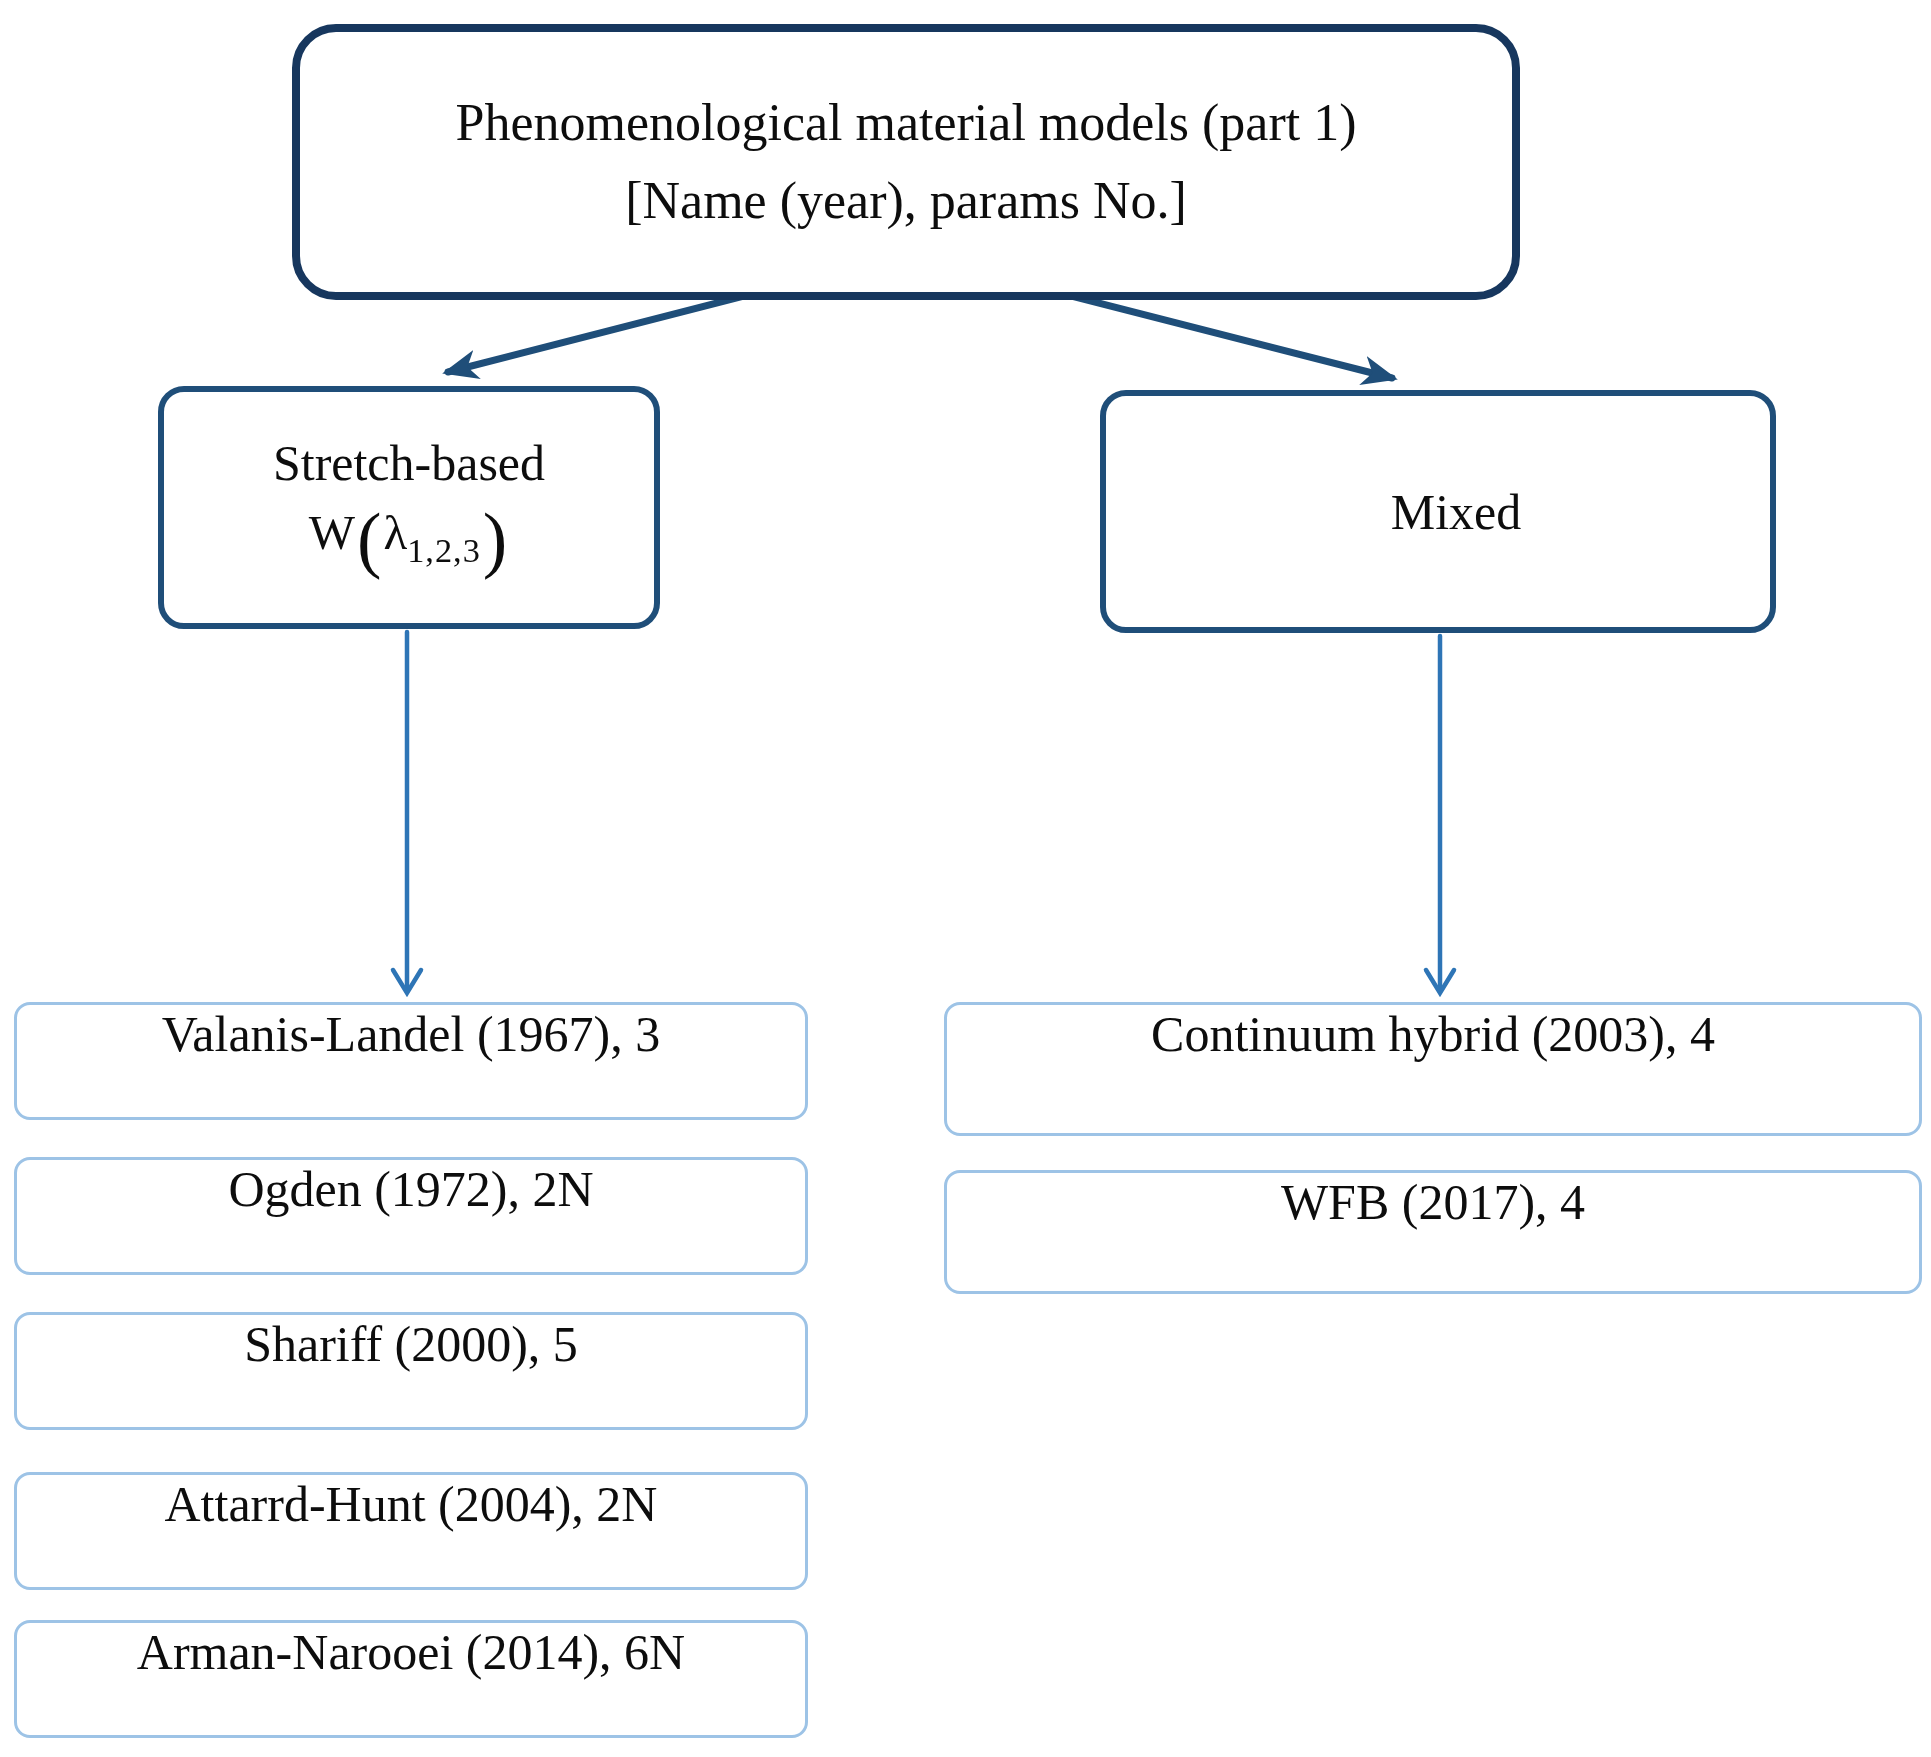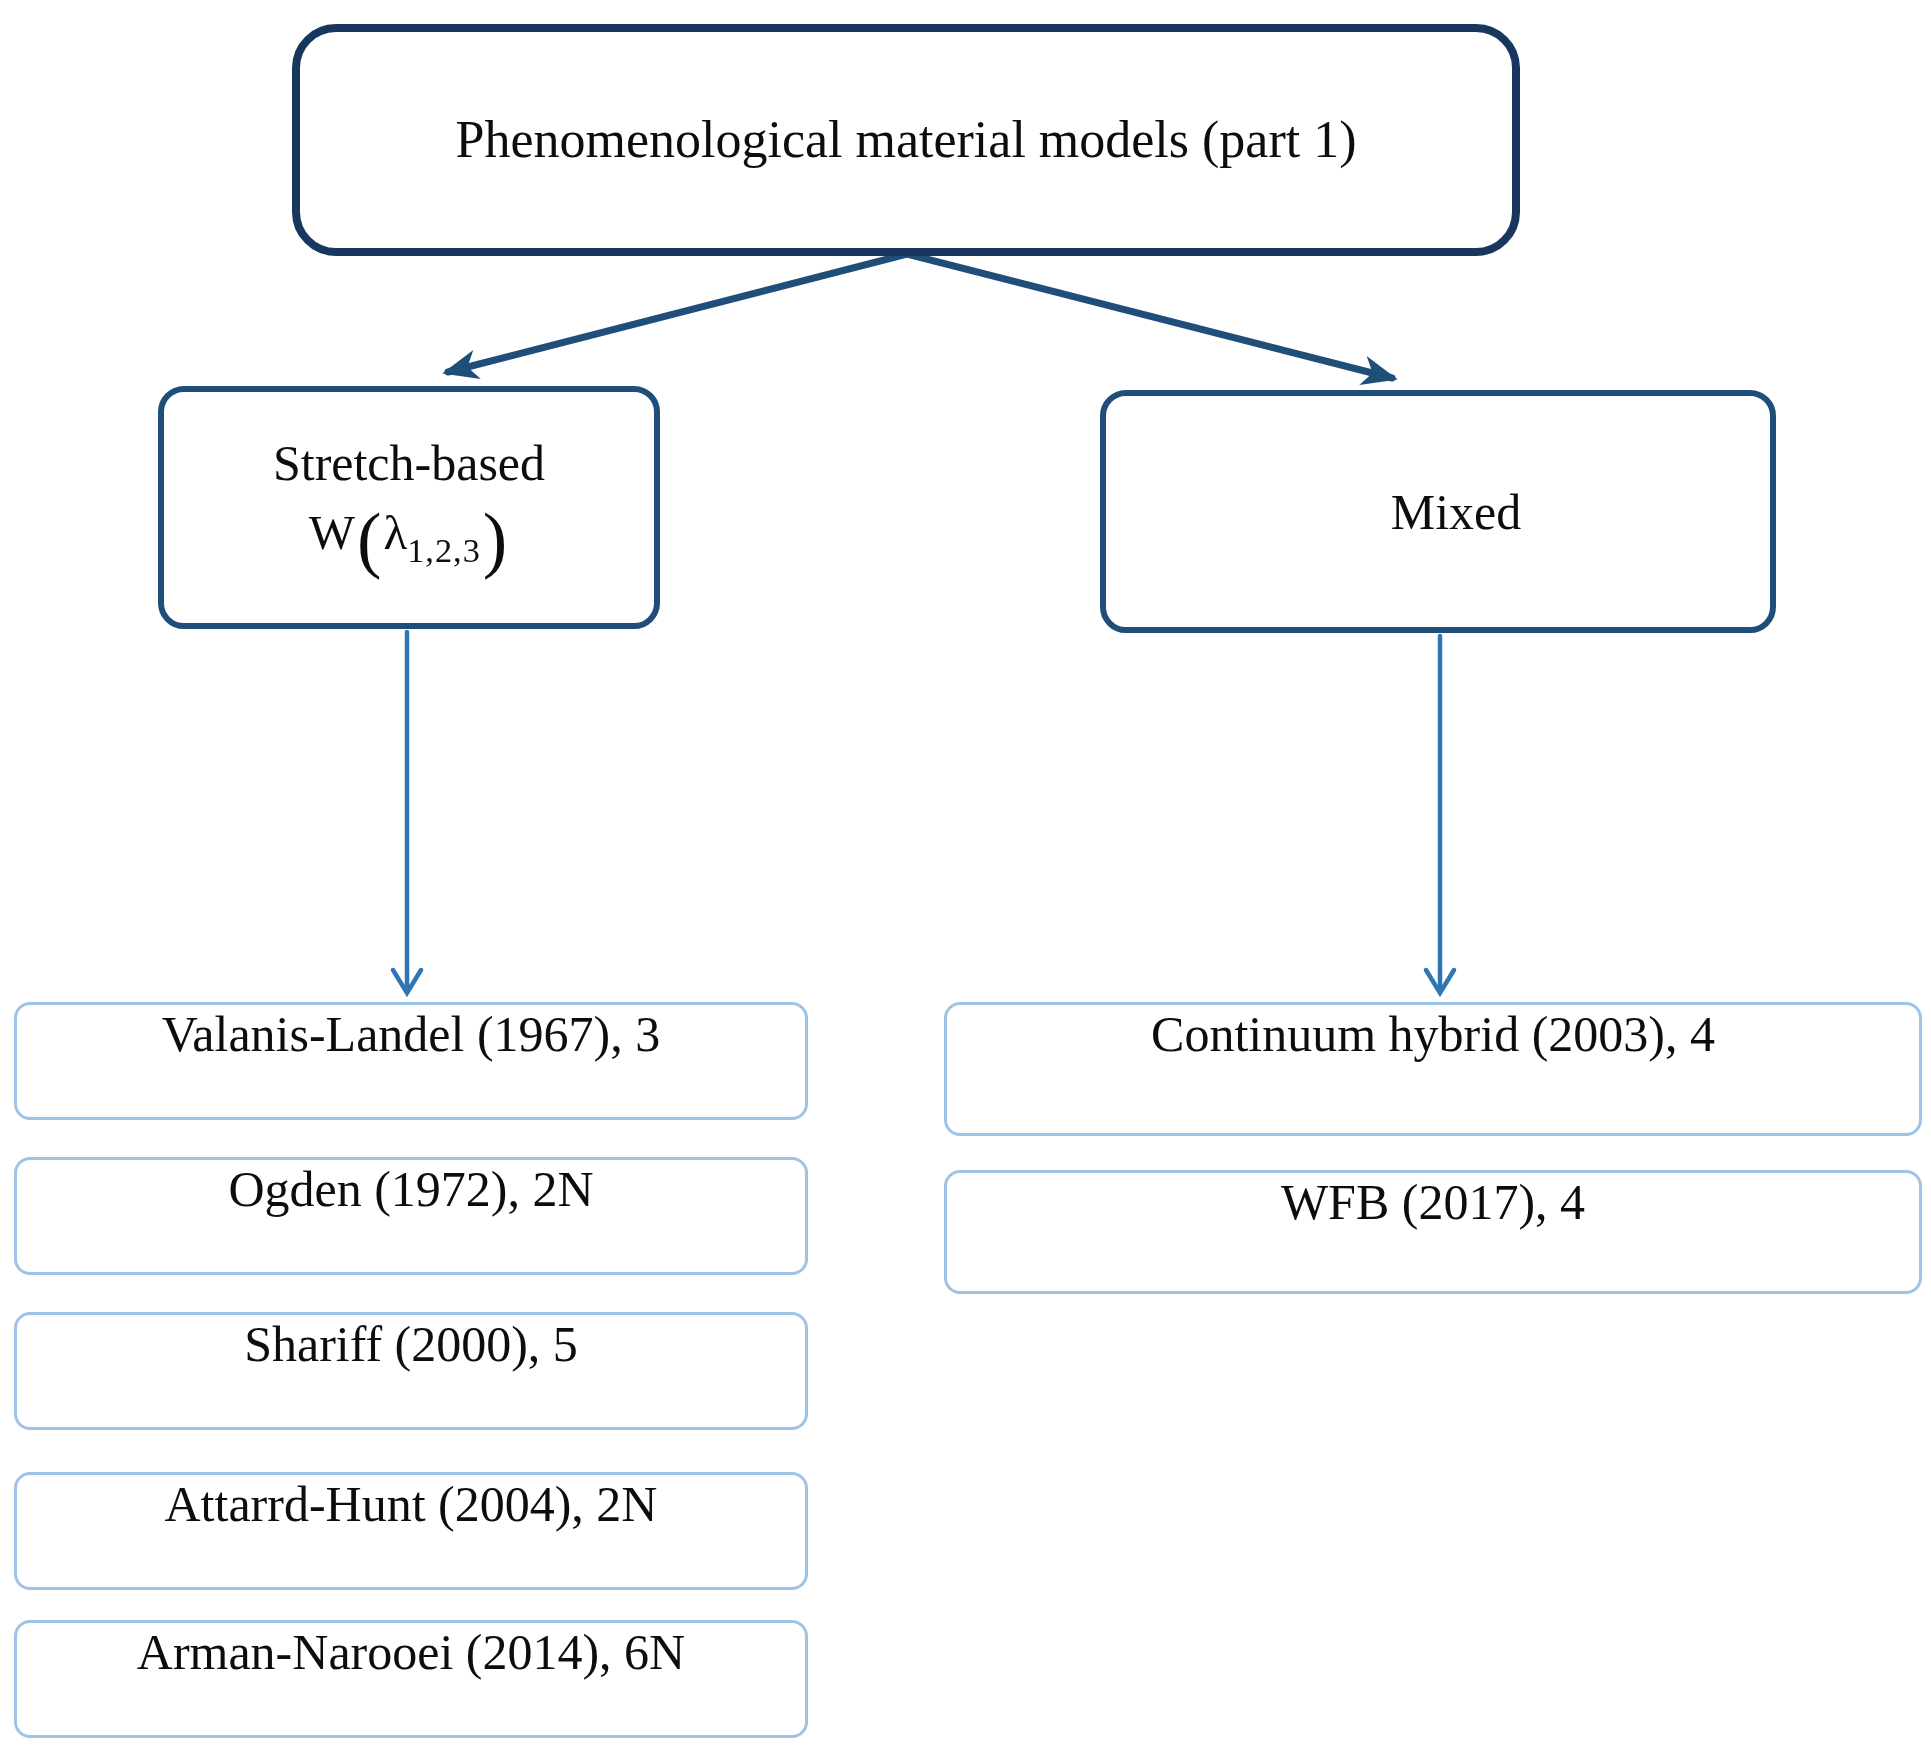--- a/index.html
+++ b/index.html
@@ -17,21 +17,21 @@
   .canvas{position:relative;width:1931px;height:1757px;background:var(--background);overflow:hidden;}
 
   svg.connectors{position:absolute;left:0;top:0;width:1931px;height:1757px;pointer-events:none;z-index:0;}
   svg.connectors line,svg.connectors path{stroke-linecap:round;}
   .dark-line{stroke:var(--connector-dark);stroke-width:7;fill:none;}
   .light-line{stroke:var(--connector-light);stroke-width:4.5;fill:none;}
   .dark-head{fill:var(--connector-dark);}
 
   .node{position:absolute;display:flex;flex-direction:column;align-items:center;justify-content:center;
         text-align:center;background:var(--background);z-index:1;}
-  .root-node{left:292px;top:24px;width:1228px;height:232px;
+  .root-node{left:292px;top:24px;width:1228px;height:276px;
         border:8px solid var(--node-border-dark);border-radius:44px;
         font-size:52px;line-height:1.5;}
   .branch-node{border:6px solid var(--node-border-mid);border-radius:26px;font-size:50px;}
   .branch-stretch{left:158px;top:386px;width:502px;height:243px;}
   .branch-mixed{left:1100px;top:390px;width:676px;height:243px;padding-left:36px;}
 
   .formula{font-size:49px;margin-top:6px;white-space:nowrap;}
   .f-paren{font-size:1.5em;font-weight:300;vertical-align:-0.2em;padding:0 2px;}
   .f-sub{font-size:0.7em;vertical-align:-0.38em;letter-spacing:1px;}
   .f-sep{padding-right:10px;}
@@ -59,20 +59,21 @@
 
     <line class="light-line" x1="407" y1="632" x2="407" y2="990"></line>
     <path class="light-line" d="M393,970 L407,993 L421,970"></path>
 
     <line class="light-line" x1="1440" y1="636" x2="1440" y2="990"></line>
     <path class="light-line" d="M1426,970 L1440,993 L1454,970"></path>
   </svg>
 
   <div class="node root-node">
     <div>Phenomenological material models (part 1)</div>
+    <div>[Name (year), params No.]</div>
   </div>
 
   <div class="node branch-node branch-stretch">
     <div>Stretch-based</div>
     <div class="formula"><span>W</span><span class="f-paren">(</span><span>λ</span><span class="f-sub">1,2,3</span><span class="f-paren">)</span></div>
   </div>
 
   <div class="node branch-node branch-mixed">
     <div>Mixed</div>
   </div>

